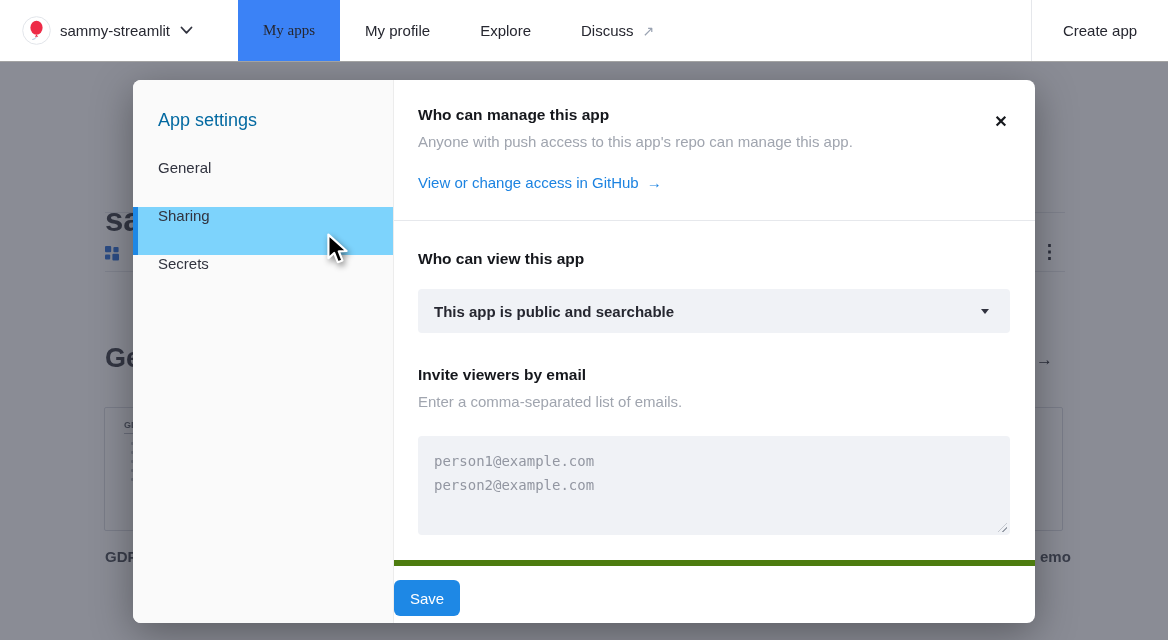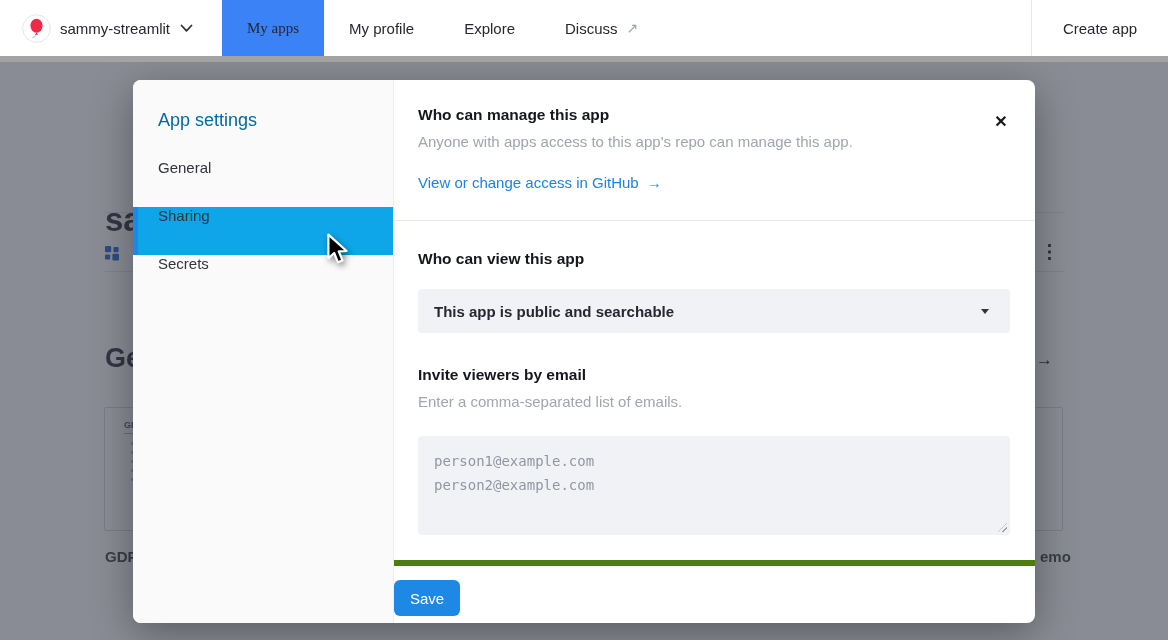--- a/index.html
+++ b/index.html
@@ -8,21 +8,22 @@
     font-family: "Liberation Sans", sans-serif;
     color: #262730;
     background: #ffffff;
     position: relative;
   }
 
   
   .navbar {
     position: absolute; top: 0; left: 0; width: 1168px; height: 62px;
     background: #fff; display: flex; align-items: stretch; z-index: 30;
-    border-bottom: 6px solid #a3a3a3;
+    border-bottom: 1px solid #a3a3a3;
+    gap: 16px;
   }
   .nav-left { width: 222px; display: flex; align-items: center; padding-left: 22px; }
   .avatar { width: 29px; height: 29px; flex: 0 0 29px; }
   .workspace-name { margin-left: 9px; font-size: 15px; color: #262730; }
   .nav-chevron { margin-left: 10px; display: flex; align-items: center; }
   .nav-tabs { display: flex; align-items: stretch; }
   .nav-tab {
     display: flex; align-items: center; padding: 0 25px;
     font-size: 15px; color: #262730; cursor: pointer; white-space: nowrap;
   }
@@ -70,21 +71,21 @@
   }
   .modal-sidebar {
     width: 261px; flex: 0 0 261px; background: #fafafa;
     border-right: 1px solid #ececec;
   }
   .sidebar-title { font-size: 18px; color: #0369a1; padding: 30px 0 0 25px; margin-bottom: 28px; }
   .sidebar-item {
     position: relative; height: 48px; display: flex; align-items: flex-start;
     padding-left: 25px; font-size: 15px; color: #31333f; cursor: pointer;
   }
-  .sidebar-item.active { background: #0ea5e9; }
+  .sidebar-item.active { background: #7dd3fc; }
   .active-bar { position: absolute; left: 0; top: 0; bottom: 0; width: 5px; background: #1e88e5; }
 
   .modal-main { flex: 1; display: flex; flex-direction: column; position: relative; }
   .close-btn {
     position: absolute; top: 30px; right: 23px; width: 22px; height: 22px;
     display: flex; align-items: center; justify-content: center;
     font-size: 16px; font-weight: 600; color: #15171c; cursor: pointer;
   }
   .section { padding: 0 25px 0 24px; }
   .section-1 { padding-top: 26px; padding-bottom: 28px; border-bottom: 1px solid #e6e8ec; }
@@ -214,21 +215,21 @@
     <div class="sidebar-item">
       <span>Secrets</span>
     </div>
   </div>
 
   <div class="modal-main">
     <div class="close-btn">✕</div>
 
     <div class="section section-1">
       <div class="sec-heading">Who can manage this app</div>
-      <div class="sec-sub">Anyone with apps access to this app's repo can manage this app.</div>
+      <div class="sec-sub">Anyone with push access to this app's repo can manage this app.</div>
       <a class="github-link">
         <span>View or change access in GitHub</span>
         <span class="link-arrow">→</span>
       </a>
     </div>
 
     <div class="section section-2">
       <div class="sec-heading view-heading">Who can view this app</div>
       <div class="select-box">
         <span class="select-value">This app is public and searchable</span>

